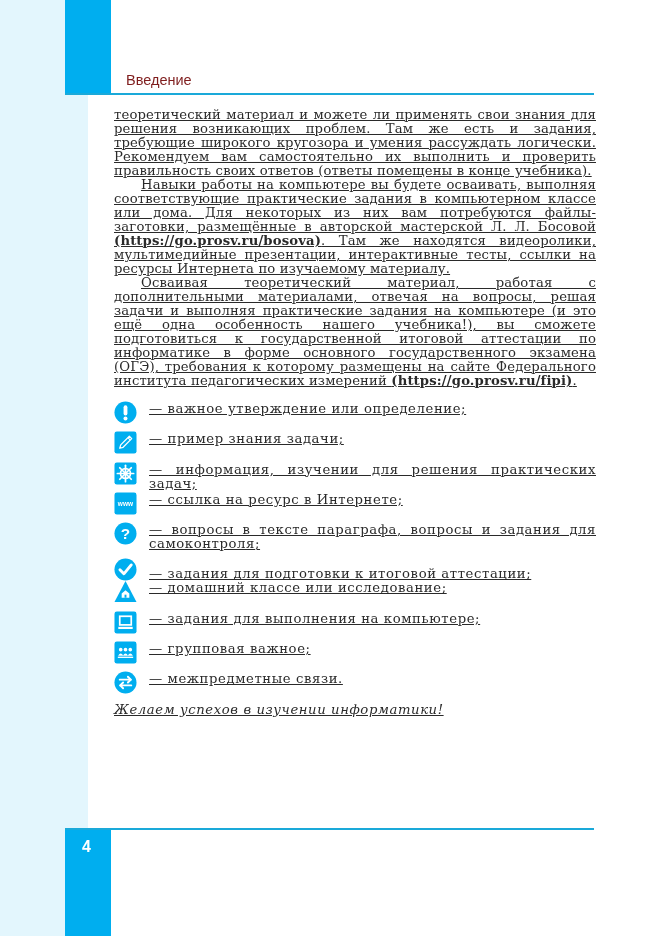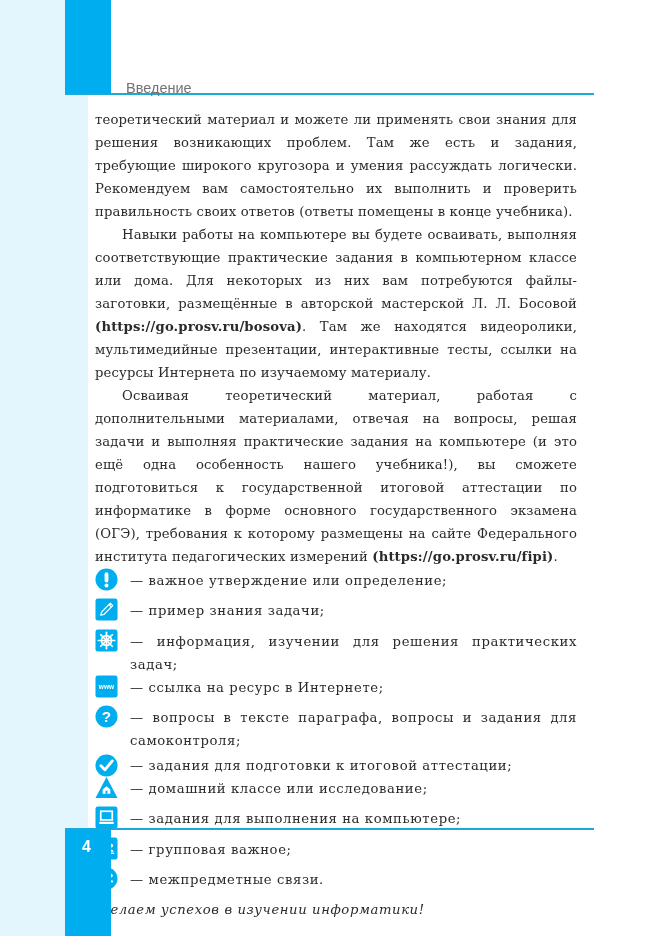--- a/index.html
+++ b/index.html
@@ -23,38 +23,39 @@
   }
   .header-line {
     position: absolute; left: 65px; top: 93px; width: 529px; height: 2px;
     background: #1aa9d9;
   }
   .footer-line {
     position: absolute; left: 65px; top: 828px; width: 529px; height: 2px;
     background: #1aa9d9;
   }
   .header-title {
-    position: absolute; left: 126px; top: 80px;
+    position: absolute; left: 126px; top: 72px;
     font-family: "Liberation Sans", "DejaVu Sans", sans-serif;
-    font-size: 14.5px; color: #737373;
+    font-size: 14.5px; color: #7f1d1d;
   }
   .page-number {
     position: absolute; left: 82px; top: 838px;
     font-family: "Liberation Sans", "DejaVu Sans", sans-serif;
     font-weight: bold; font-size: 16px; color: #ffffff;
   }
   .content {
-    position: absolute; left: 95px; top: 108px; width: 482px;
-    font-size: 13.2px; line-height: 23px;
+    position: absolute; left: 114px; top: 108px; width: 482px;
+    font-size: 13.2px; line-height: 14px;
     letter-spacing: 0.15px;
+    text-decoration: underline;
   }
   .content p { margin: 0; text-align: justify; text-align-last: auto; }
   .content p.indent { text-indent: 27px; }
   .bold { font-weight: bold; }
-  .legend { margin-top: 1px; }
+  .legend { margin-top: 14px; }
   .legend-item {
     position: relative; display: flex; align-items: flex-start;
     min-height: 30.3px;
   }
   .legend-icon {
     flex: 0 0 23px; width: 23px; height: 23px; margin-top: -1px;
     display: flex; align-items: center; justify-content: center;
   }
   .legend-icon svg { width: 23px; height: 23px; display: block; }
   .legend-text {

